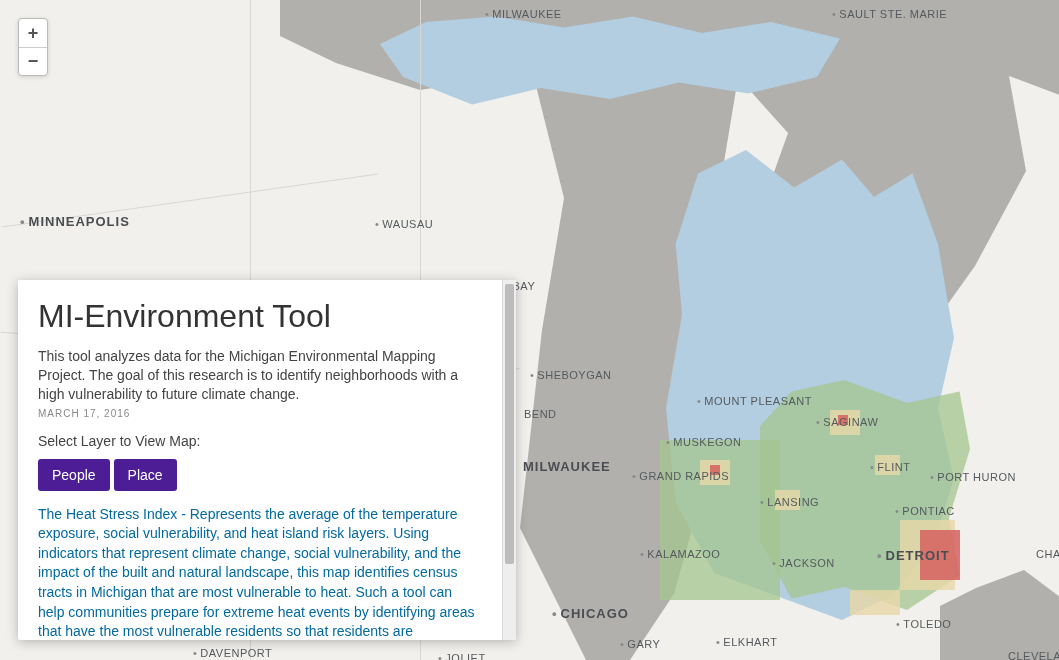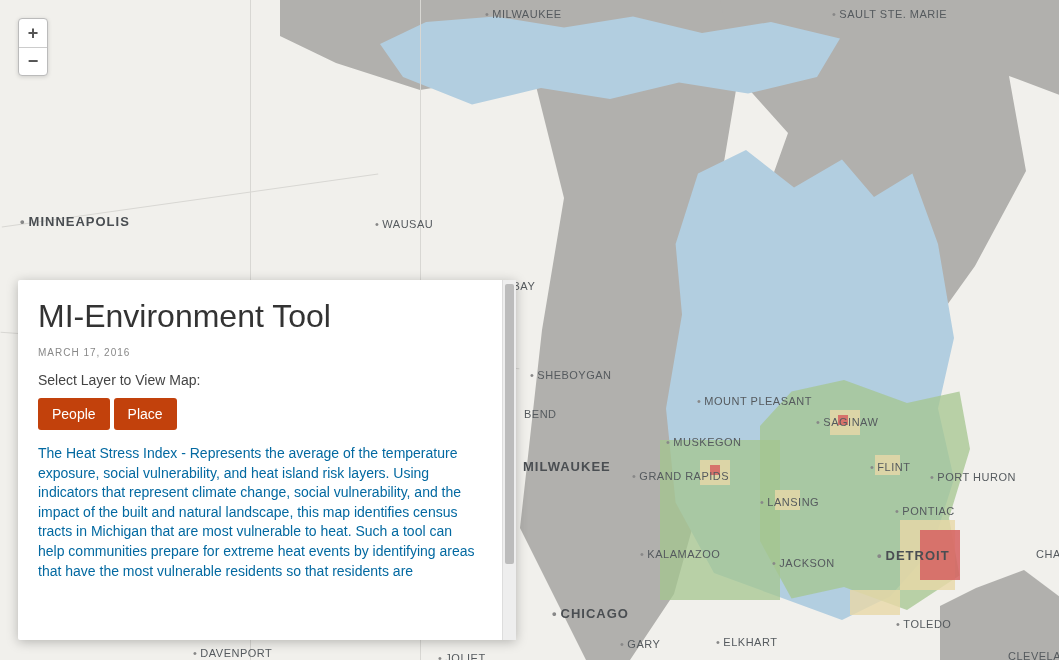--- a/index.html
+++ b/index.html
@@ -159,21 +159,21 @@
     display: flex;
     gap: 4px;
     margin-bottom: 14px;
   }
   .tab {
     padding: 8px 14px;
     font-size: 14px;
     color: #fff;
     border-radius: 3px;
     cursor: pointer;
-    background: #c2410c;
+    background: #4c1d95;
   }
   .tab.active {
     background: #f0ad4e;
   }
   .panel-body {
     font-size: 14px;
     color: #0369a1;
     line-height: 1.4;
   }
   .road {
@@ -245,20 +245,21 @@
 </div>
 
 <div class="zoom-control">
   <div class="zoom-btn">+</div>
   <div class="zoom-btn">−</div>
 </div>
 
 <div class="panel">
   <div class="panel-content">
     <h1>MI-Environment Tool</h1>
+    <p class="panel-desc">This tool analyzes data for the Michigan Environmental Mapping Project. The goal of this research is to identify neighborhoods with a high vulnerability to future climate change.</p>
     <p class="panel-date">MARCH 17, 2016</p>
     <p class="panel-label">Select Layer to View Map:</p>
     <div class="tab-row">
       <div class="tab">People</div>
       <div class="tab">Place</div>
     </div>
     <p class="panel-body">The Heat Stress Index - Represents the average of the temperature exposure, social vulnerability, and heat island risk layers. Using indicators that represent climate change, social vulnerability, and the impact of the built and natural landscape, this map identifies census tracts in Michigan that are most vulnerable to heat. Such a tool can help communities prepare for extreme heat events by identifying areas that have the most vulnerable residents so that residents are</p>
   </div>
   <div class="panel-scroll">
     <div class="scroll-thumb"></div>

